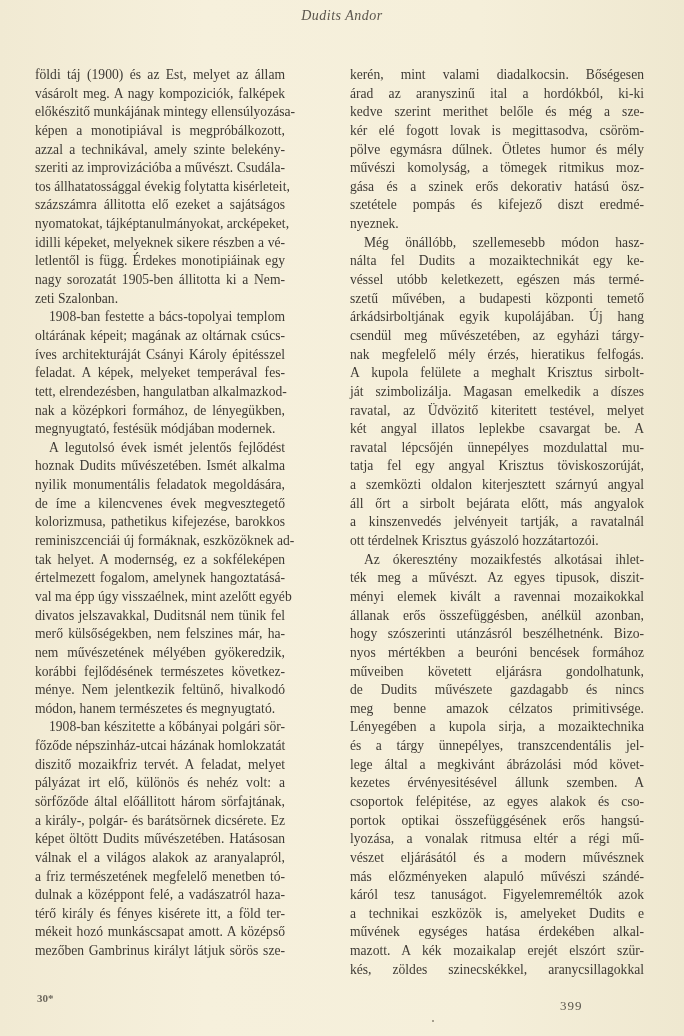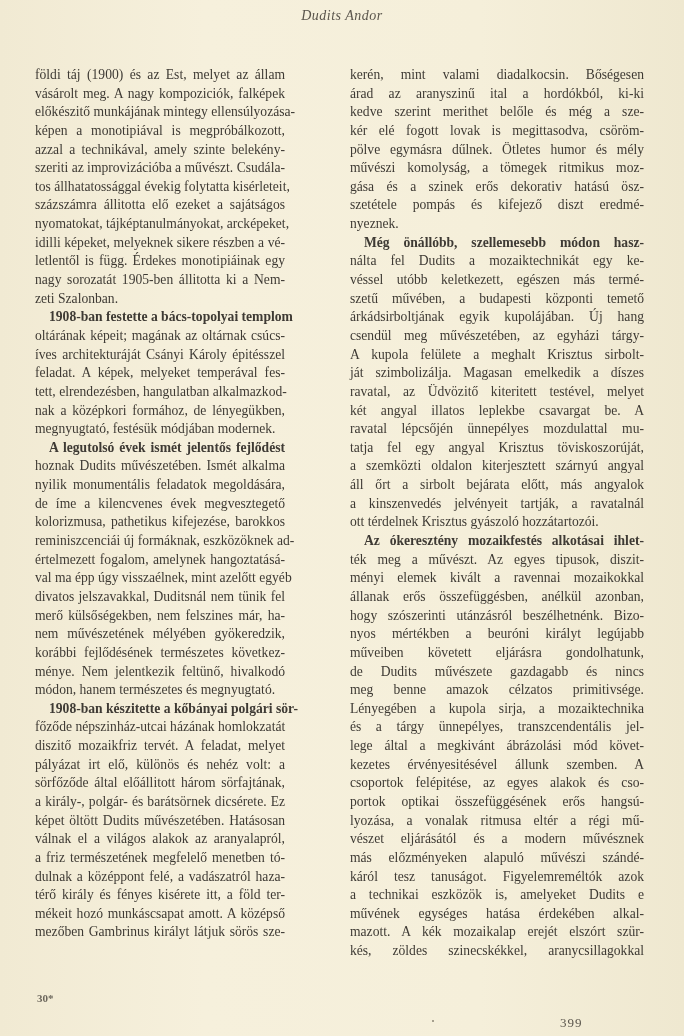--- a/index.html
+++ b/index.html
@@ -21,26 +21,26 @@
   }
   .col {
     position: absolute; top: 66px;
     font-size: 13.6px; line-height: 18.65px;
     text-align: justify; text-align-last: justify;
   }
   .col-left { left: 35px; width: 250px; }
   .col-right { left: 350px; width: 294px; }
   .line { display: block; white-space: nowrap; text-align: justify; text-align-last: justify; height: 18.65px; }
   .line.last { text-align-last: left; }
-  .line.indent { padding-left: 14px; font-weight: bold; }
+  .line.indent { padding-left: 14px; }
   .folio-left {
     position: absolute; left: 37px; top: 992px; font-size: 11px; color: #6b665c; font-weight: bold;
   }
   .folio-right {
-    position: absolute; left: 560px; top: 998px; font-size: 13px; color: #5a554c; letter-spacing: 1px; margin-top: 17px;
+    position: absolute; left: 560px; top: 998px; font-size: 13px; color: #5a554c; letter-spacing: 1px;
   }
   .mark { position: absolute; left: 432px; top: 1020px; width: 2px; height: 2px; background: #8a8474; border-radius: 1px; }
 </style>
 </head>
 <body>
 
 <div class="page">
   <div class="running-head">Dudits Andor</div>
   <div class="col col-left" id="col-left">
       <span class="line">földi táj (1900) és az Est, melyet az állam</span>
@@ -62,20 +62,21 @@
       <span class="line">feladat. A képek, melyeket temperával fes-</span>
       <span class="line">tett, elrendezésben, hangulatban alkalmazkod-</span>
       <span class="line">nak a középkori formához, de lényegükben,</span>
       <span class="line last">megnyugtató, festésük módjában modernek.</span>
       <span class="line indent">A legutolsó évek ismét jelentős fejlődést</span>
       <span class="line">hoznak Dudits művészetében. Ismét alkalma</span>
       <span class="line">nyilik monumentális feladatok megoldására,</span>
       <span class="line">de íme a kilencvenes évek megvesztegető</span>
       <span class="line">kolorizmusa, pathetikus kifejezése, barokkos</span>
       <span class="line">reminiszcenciái új formáknak, eszközöknek ad-</span>
+      <span class="line">tak helyet. A modernség, ez a sokféleképen</span>
       <span class="line">értelmezett fogalom, amelynek hangoztatásá-</span>
       <span class="line">val ma épp úgy visszaélnek, mint azelőtt egyéb</span>
       <span class="line">divatos jelszavakkal, Duditsnál nem tünik fel</span>
       <span class="line">merő külsőségekben, nem felszines már, ha-</span>
       <span class="line">nem művészetének mélyében gyökeredzik,</span>
       <span class="line">korábbi fejlődésének természetes következ-</span>
       <span class="line">ménye. Nem jelentkezik feltünő, hivalkodó</span>
       <span class="line last">módon, hanem természetes és megnyugtató.</span>
       <span class="line indent">1908-ban készitette a kőbányai polgári sör-</span>
       <span class="line">főződe népszinház-utcai házának homlokzatát</span>
@@ -100,36 +101,37 @@
       <span class="line">művészi komolyság, a tömegek ritmikus moz-</span>
       <span class="line">gása és a szinek erős dekorativ hatású ösz-</span>
       <span class="line">szetétele pompás és kifejező diszt eredmé-</span>
       <span class="line last">nyeznek.</span>
       <span class="line indent">Még önállóbb, szellemesebb módon hasz-</span>
       <span class="line">nálta fel Dudits a mozaiktechnikát egy ke-</span>
       <span class="line">véssel utóbb keletkezett, egészen más termé-</span>
       <span class="line">szetű művében, a budapesti központi temető</span>
       <span class="line">árkádsirboltjának egyik kupolájában. Új hang</span>
       <span class="line">csendül meg művészetében, az egyházi tárgy-</span>
+      <span class="line">nak megfelelő mély érzés, hieratikus felfogás.</span>
       <span class="line">A kupola felülete a meghalt Krisztus sirbolt-</span>
       <span class="line">ját szimbolizálja. Magasan emelkedik a díszes</span>
       <span class="line">ravatal, az Üdvözitő kiteritett testével, melyet</span>
       <span class="line">két angyal illatos leplekbe csavargat be. A</span>
       <span class="line">ravatal lépcsőjén ünnepélyes mozdulattal mu-</span>
       <span class="line">tatja fel egy angyal Krisztus töviskoszorúját,</span>
       <span class="line">a szemközti oldalon kiterjesztett szárnyú angyal</span>
       <span class="line">áll őrt a sirbolt bejárata előtt, más angyalok</span>
       <span class="line">a kinszenvedés jelvényeit tartják, a ravatalnál</span>
       <span class="line last">ott térdelnek Krisztus gyászoló hozzátartozói.</span>
       <span class="line indent">Az ókeresztény mozaikfestés alkotásai ihlet-</span>
       <span class="line">ték meg a művészt. Az egyes tipusok, diszit-</span>
       <span class="line">ményi elemek kivált a ravennai mozaikokkal</span>
       <span class="line">állanak erős összefüggésben, anélkül azonban,</span>
       <span class="line">hogy szószerinti utánzásról beszélhetnénk. Bizo-</span>
-      <span class="line">nyos mértékben a beuróni királyt legújabb</span>
+      <span class="line">nyos mértékben a beuróni bencések formához</span>
       <span class="line">műveiben követett eljárásra gondolhatunk,</span>
       <span class="line">de Dudits művészete gazdagabb és nincs</span>
       <span class="line">meg benne amazok célzatos primitivsége.</span>
       <span class="line">Lényegében a kupola sirja, a mozaiktechnika</span>
       <span class="line">és a tárgy ünnepélyes, transzcendentális jel-</span>
       <span class="line">lege által a megkivánt ábrázolási mód követ-</span>
       <span class="line">kezetes érvényesitésével állunk szemben. A</span>
       <span class="line">csoportok felépitése, az egyes alakok és cso-</span>
       <span class="line">portok optikai összefüggésének erős hangsú-</span>
       <span class="line">lyozása, a vonalak ritmusa eltér a régi mű-</span>

